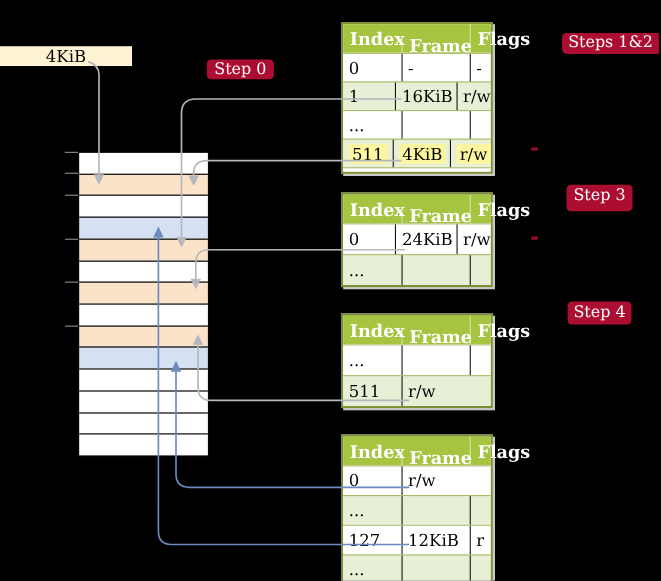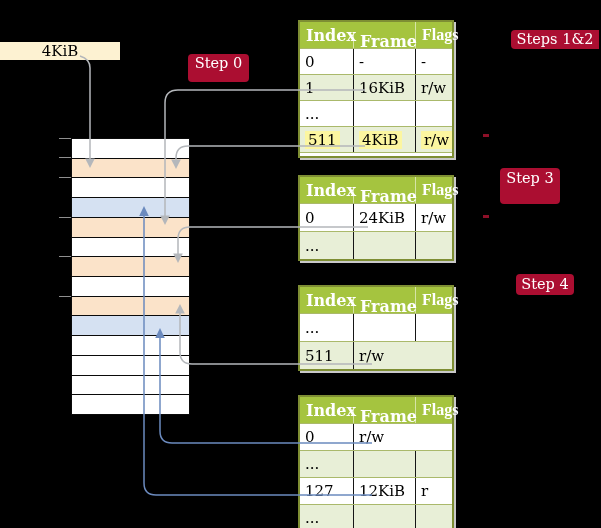--- a/index.html
+++ b/index.html
@@ -4,41 +4,41 @@
 <style>
   html,body{margin:0;padding:0;background:#000;}
   #canvas{position:relative;width:601px;height:528px;background:#000;overflow:hidden;
           font-family:"DejaVu Serif","Liberation Serif",serif;}
   
   .frame-box{position:absolute;left:0;top:42px;width:120px;height:18px;background:#fdf2d2;
              color:#000;font-size:15px;line-height:18px;text-align:center;}
   
   .badge{position:absolute;background:#ab0e31;color:#fff;font-size:14.5px;text-align:center;
          border-radius:4px;margin-top:12px;}
-  #badge-step0 {left:188px;top:42px;width:61px;height:28px;line-height:18px;}
+  #badge-step0 {left:188px;top:42px;width:61px;height:18px;line-height:18px;}
   #badge-steps12{left:511px;top:18px;width:88px;height:19px;line-height:19px;border-top-right-radius:0;border-bottom-right-radius:0;}
-  #badge-step3 {left:500px;top:156px;width:60px;height:36px;line-height:20px;}
+  #badge-step3 {left:515px;top:156px;width:60px;height:24px;line-height:20px;}
   #badge-step4 {left:516px;top:262px;width:58px;height:21px;line-height:21px;}
   
   #memcol{position:absolute;left:71px;top:138px;width:119px;height:277px;border:1px solid #0a0a0a;
           box-sizing:border-box;display:flex;flex-direction:column;}
   .mrow{flex:1 1 0;}
   .mrow + .mrow{border-top:1px solid #0a0a0a;}
   .mrow.white{background:#ffffff;}
   .mrow.orange{background:#fbe3c9;}
   .mrow.blue{background:#d5e1f2;}
   .tick{position:absolute;left:59px;width:12px;height:1px;background:#8f8f8f;}
   
-  .ptable{position:absolute;left:298px;width:156px;border:2px solid #7e8e33;box-sizing:border-box;
+  .ptable{position:absolute;left:310px;width:138px;border:2px solid #7e8e33;box-sizing:border-box;
           background:#fff;box-shadow:2px 2px 0 0 #c8c8c8;}
   #table1{top:20px;} #table2{top:175px;} #table3{top:285px;} #table4{top:395px;}
   .thead{display:flex;background:#a5c43f;height:26px;}
   .hc{color:#fff;font-weight:bold;font-size:16px;display:flex;align-items:center;
       padding-left:6px;box-sizing:border-box;}
-  .hc:nth-child(1){width:53px;} .hc:nth-child(2){width:62px;margin-top:13px;} .hc:nth-child(3){flex:1;font-family:Liberation Serif, serif;}
+  .hc:nth-child(1){width:53px;} .hc:nth-child(2){width:62px;margin-top:13px;} .hc:nth-child(3){flex:1;}
   .hc + .hc{border-left:1px solid rgba(255,255,255,.55);}
   .trow{display:flex;height:26px;background:#fff;border-top:1px solid #aab96b;}
   .trow.shaded{background:#e8efd7;}
   #table1 .trow{height:25px;} #table2 .trow{height:27px;} #table3 .trow{height:27px;}
   .bc{font-size:15px;color:#000;display:flex;align-items:center;padding-left:5px;
       box-sizing:border-box;}
   .bc:nth-child(1){width:53px;} .bc:nth-child(2){width:62px;} .bc:nth-child(3){flex:1;}
   .bc + .bc{border-left:1px solid #161616;}
   .hl{background:#fcf6a0;padding:0 3px;}
   .stub{height:3px;background:#fff;border-top:1px solid #aab96b;}

